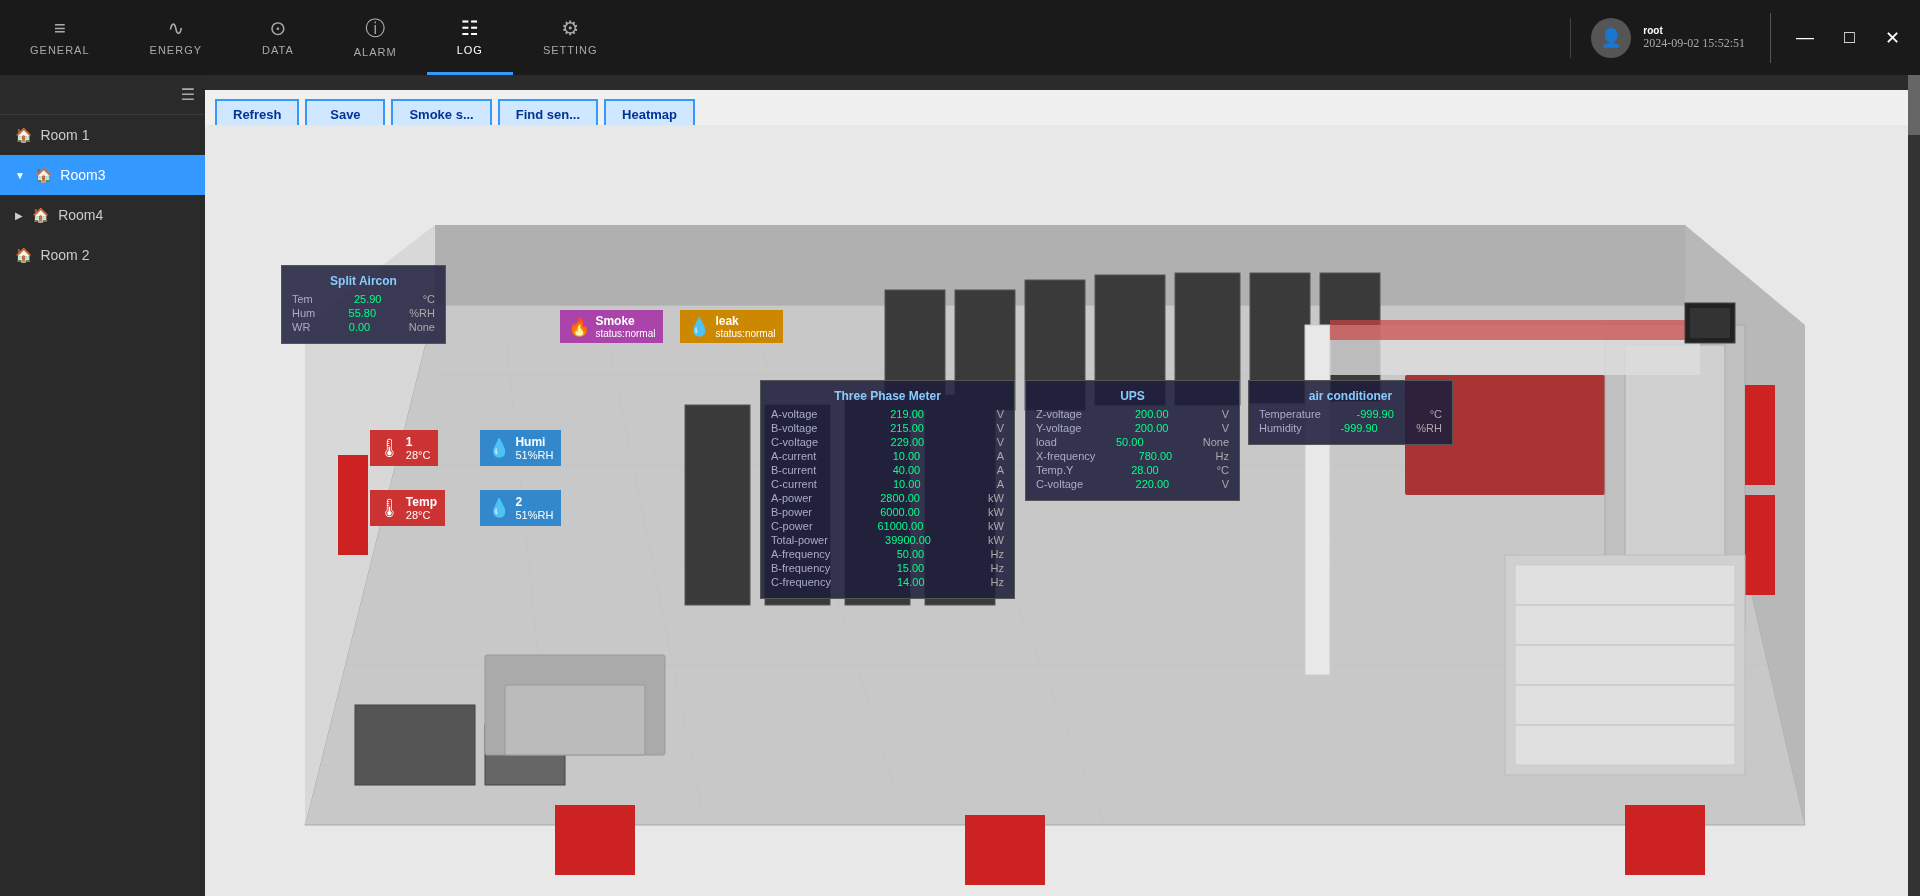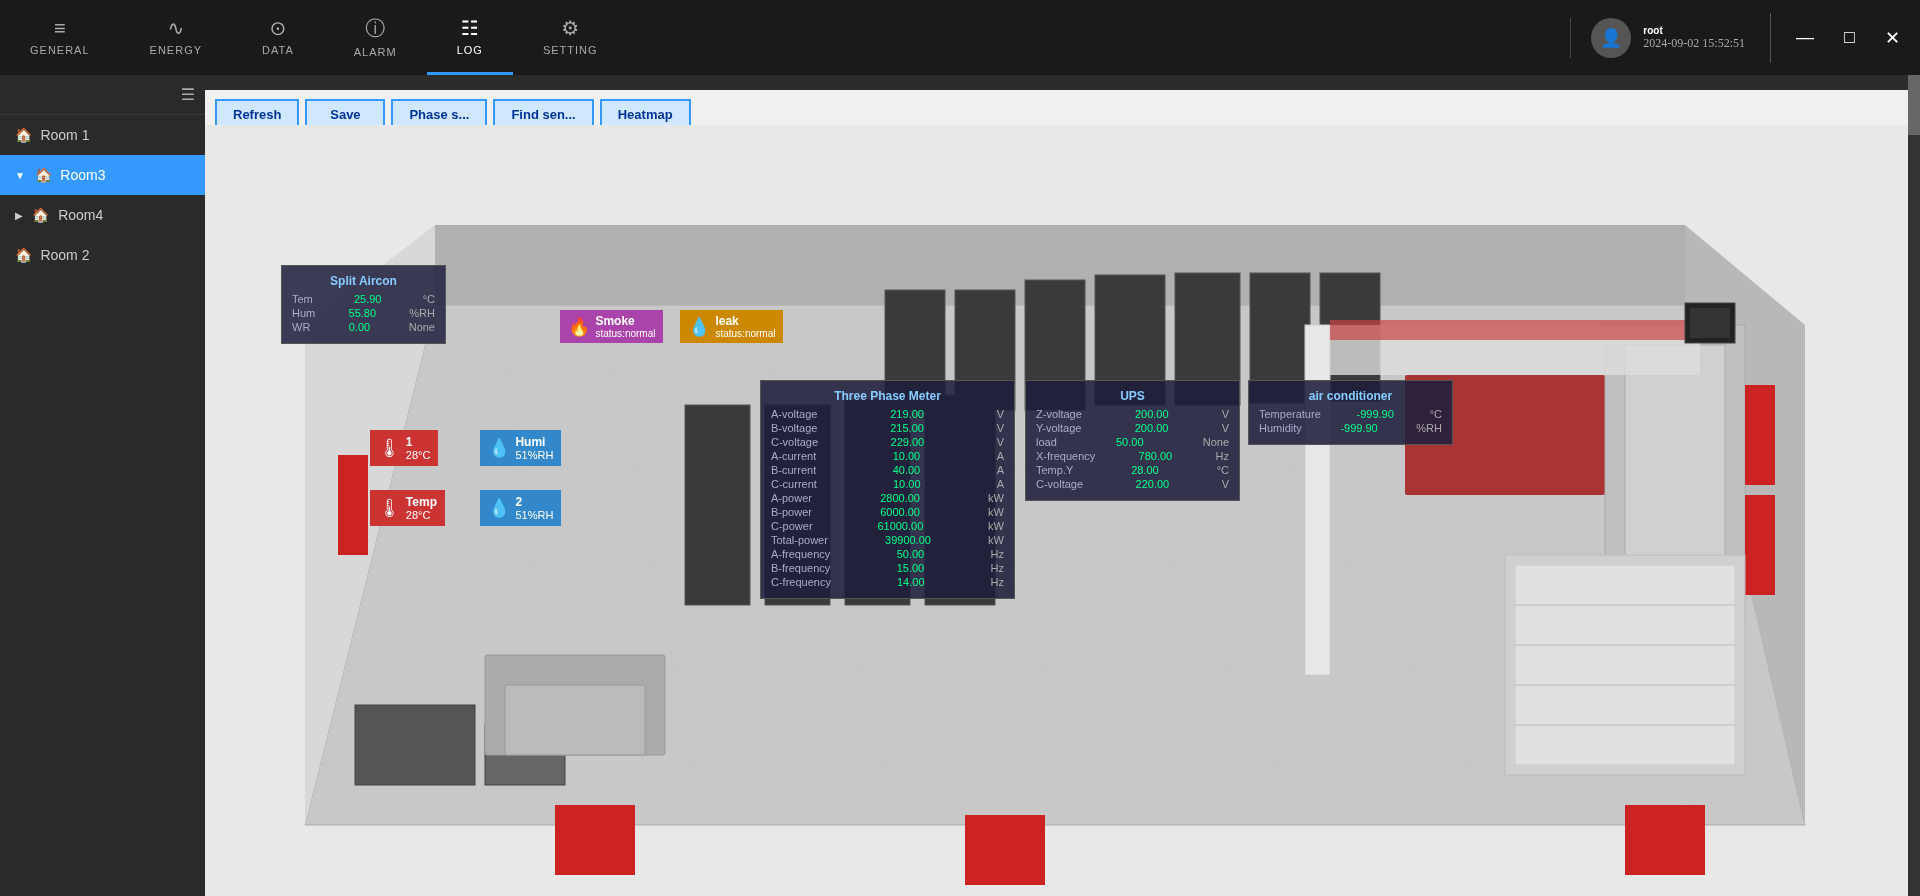--- a/index.html
+++ b/index.html
@@ -190,21 +190,21 @@
   </div>
   <div class="sidebar-item">
     <span class="s-icon">🏠</span>
     <span>Room 2</span>
   </div>
 </div>
 
 <div id="toolbar">
   <button class="toolbar-btn">Refresh</button>
   <button class="toolbar-btn">Save</button>
-  <button class="toolbar-btn">Phase s...</button>
+  <button class="toolbar-btn">Smoke s...</button>
   <button class="toolbar-btn">Find sen...</button>
   <button class="toolbar-btn">Heatmap</button>
 </div>
 
 <div id="main">
 
   <svg class="room-bg" viewBox="0 0 1715 771" preserveAspectRatio="xMidYMid slice">
 
     <polygon points="230,180 1480,180 1600,700 100,700" fill="#c8c8c8" stroke="#aaa" stroke-width="1"></polygon>
 

